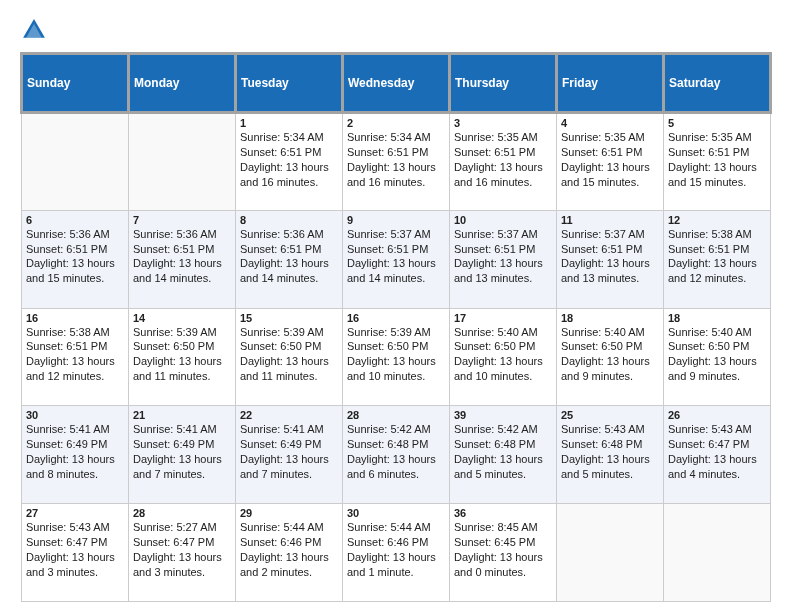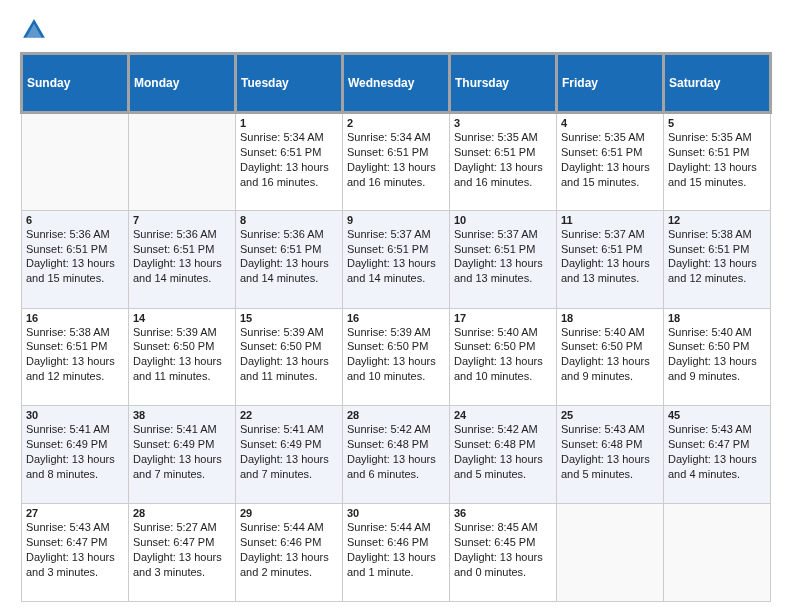--- a/index.html
+++ b/index.html
@@ -253,51 +253,51 @@
           </td>
         </tr>
         <tr class="row-alt">
           <td>
             <span class="day-num">30</span>
             <div class="cell-info">Sunrise: 5:41 AM
 Sunset: 6:49 PM
 Daylight: 13 hours and 8 minutes.</div>
           </td>
           <td>
-            <span class="day-num">38</span>
+            <span class="day-num">21</span>
             <div class="cell-info">Sunrise: 5:41 AM
 Sunset: 6:49 PM
 Daylight: 13 hours and 7 minutes.</div>
           </td>
           <td>
             <span class="day-num">22</span>
             <div class="cell-info">Sunrise: 5:41 AM
 Sunset: 6:49 PM
 Daylight: 13 hours and 7 minutes.</div>
           </td>
           <td>
             <span class="day-num">28</span>
             <div class="cell-info">Sunrise: 5:42 AM
 Sunset: 6:48 PM
 Daylight: 13 hours and 6 minutes.</div>
           </td>
           <td>
-            <span class="day-num">24</span>
+            <span class="day-num">39</span>
             <div class="cell-info">Sunrise: 5:42 AM
 Sunset: 6:48 PM
 Daylight: 13 hours and 5 minutes.</div>
           </td>
           <td>
             <span class="day-num">25</span>
             <div class="cell-info">Sunrise: 5:43 AM
 Sunset: 6:48 PM
 Daylight: 13 hours and 5 minutes.</div>
           </td>
           <td>
-            <span class="day-num">45</span>
+            <span class="day-num">26</span>
             <div class="cell-info">Sunrise: 5:43 AM
 Sunset: 6:47 PM
 Daylight: 13 hours and 4 minutes.</div>
           </td>
         </tr>
         <tr>
           <td>
             <span class="day-num">27</span>
             <div class="cell-info">Sunrise: 5:43 AM
 Sunset: 6:47 PM

